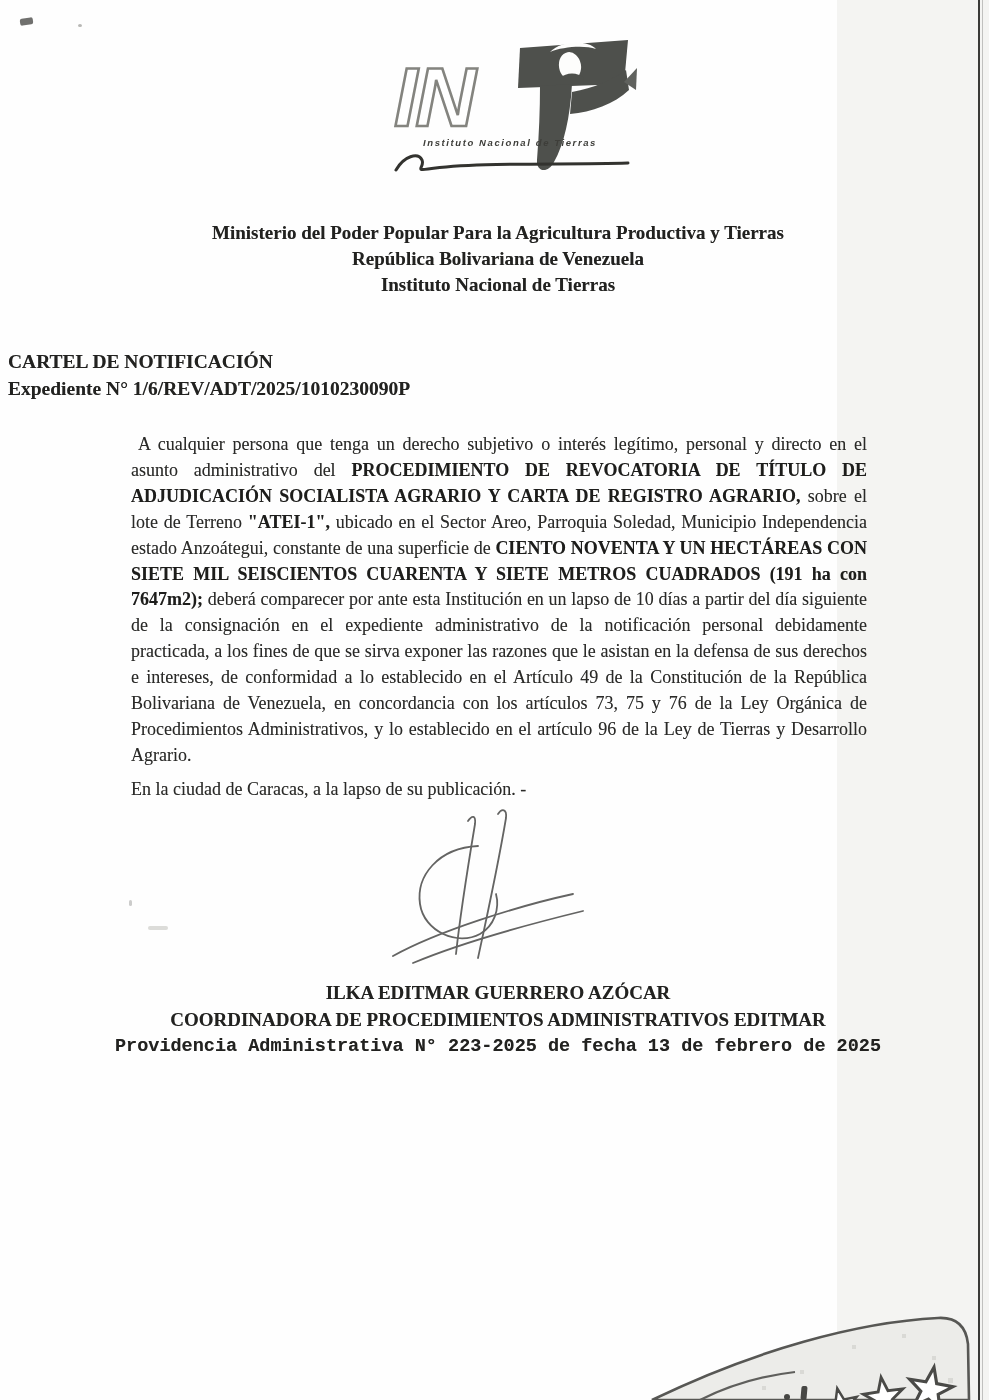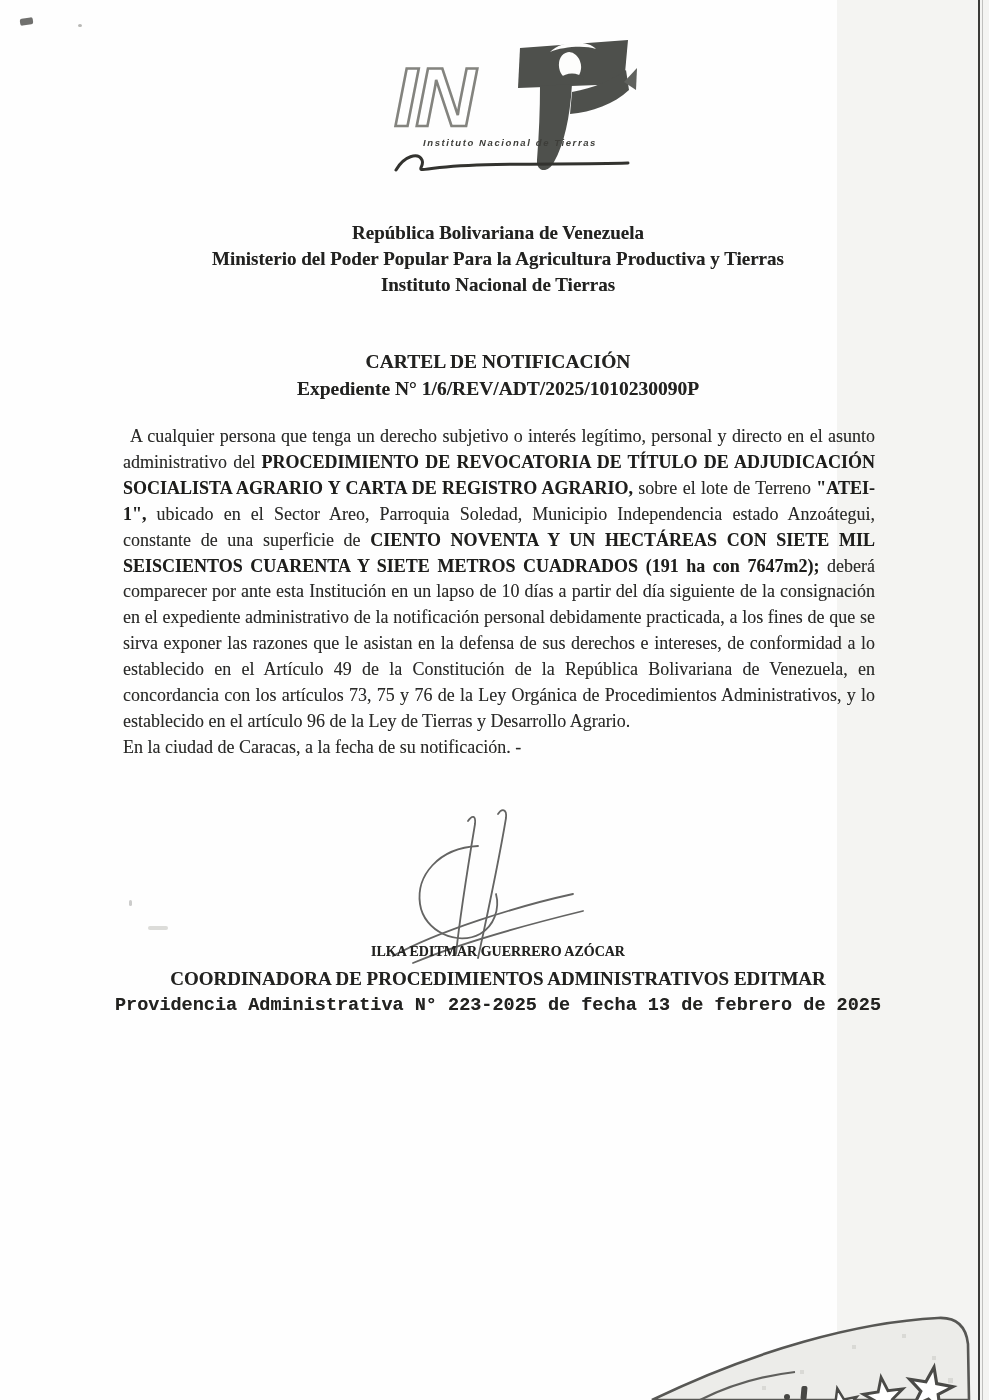--- a/index.html
+++ b/index.html
@@ -17,43 +17,43 @@
   .logo-wrap{position:absolute;left:388px;top:38px;width:250px;height:152px;}
   
   .header-block{
     position:absolute;left:8px;top:220px;width:980px;
     text-align:center;font-weight:bold;font-size:19px;line-height:26px;
     color:#222220;
     text-shadow:0 0 .5px rgba(40,40,40,.4);
   }
   .title-block{
     position:absolute;left:8px;top:348px;width:980px;
-    text-align:center;font-weight:bold;font-size:19.5px;line-height:27px;
+    font-weight:bold;font-size:19.5px;line-height:27px;
     color:#222220;
     text-shadow:0 0 .5px rgba(40,40,40,.4);
   }
   
   .body-block{
     position:absolute;left:123px;top:424px;width:752px;
     font-size:18px;line-height:25.9px;text-align:justify;
     color:#2a2a28;
     text-shadow:0 0 .5px rgba(40,40,40,.35);
   }
-  .body-block p{margin:0;}
+  .body-block p{margin:8px;}
   .body-block .indent{display:inline-block;width:7px;}
   .b{font-weight:bold;color:#1d1d1b;}
   .closing-line{text-align:left;}
   
   .sig-svg{position:absolute;left:368px;top:806px;pointer-events:none;}
   .signer-block{
     position:absolute;left:8px;top:938px;width:980px;
     text-align:center;font-weight:bold;color:#222220;
     text-shadow:0 0 .5px rgba(40,40,40,.4);
   }
-  .signer-name{font-size:14px;line-height:27px;}
+  .signer-name{font-size:19px;line-height:27px;margin-top:41px;}
   .signer-role{font-size:19px;line-height:27px;}
   .signer-prov{font-size:18.5px;line-height:27px;font-family:Liberation Mono, monospace;}
   
   .seal-svg{position:absolute;left:650px;top:1285px;}
   .edge-line{position:absolute;left:978px;top:0;width:2px;height:1400px;background:#3a3a38;}
   .edge-line-2{position:absolute;left:982px;top:0;width:1px;height:1400px;background:#a5a5a2;opacity:.65;}
   
   .speck{position:absolute;border-radius:2px;}
   .speck-1{left:20px;top:18px;width:13px;height:7px;background:#4c4c4a;transform:rotate(-8deg);opacity:.8;}
   .speck-2{left:78px;top:24px;width:4px;height:3px;background:#b8b8b5;border-radius:50%;}
@@ -88,33 +88,33 @@
         <path d="M236 44 L249 30 L248 52 Z" fill="#60625e"></path>
       </g>
 
       <text x="122" y="108" text-anchor="middle" font-family="Liberation Sans, sans-serif" font-size="9.5" font-weight="bold" font-style="italic" letter-spacing="1.6" fill="#3e3e3a">Instituto Nacional de Tierras</text>
 
       <path d="M8 132 C16 118 30 114 34 122 C37 129 26 133 40 131 C88 124 170 127 240 125" fill="none" stroke="#33332f" stroke-width="3" stroke-linecap="round"></path>
     </svg>
   </div>
 
   <div class="header-block">
+    <div>Ministerio del Poder Popular Para la Agricultura Productiva y Tierras</div>
     <div>República Bolivariana de Venezuela</div>
-    <div>Ministerio del Poder Popular Para la Agricultura Productiva y Tierras</div>
     <div>Instituto Nacional de Tierras</div>
   </div>
 
   <div class="title-block">
     <div>CARTEL DE NOTIFICACIÓN</div>
     <div>Expediente N° 1/6/REV/ADT/2025/1010230090P</div>
   </div>
 
   <div class="body-block">
     <p><span class="indent"></span><span>A cualquier persona que tenga un derecho subjetivo o interés legítimo, personal y directo en el asunto administrativo del </span><span class="b">PROCEDIMIENTO DE REVOCATORIA DE TÍTULO DE ADJUDICACIÓN SOCIALISTA AGRARIO Y CARTA DE REGISTRO AGRARIO,</span><span> sobre el lote de Terreno </span><span class="b">"ATEI-1",</span><span> ubicado en el Sector Areo, Parroquia Soledad, Municipio Independencia estado Anzoátegui, constante de una superficie de </span><span class="b">CIENTO NOVENTA Y UN HECTÁREAS CON SIETE MIL SEISCIENTOS CUARENTA Y SIETE METROS CUADRADOS (191 ha con 7647m2);</span><span> deberá comparecer por ante esta Institución en un lapso de 10 días a partir del día siguiente de la consignación en el expediente administrativo de la notificación personal debidamente practicada, a los fines de que se sirva exponer las razones que le asistan en la defensa de sus derechos e intereses, de conformidad a lo establecido en el Artículo 49 de la Constitución de la República Bolivariana de Venezuela, en concordancia con los artículos 73, 75 y 76 de la Ley Orgánica de Procedimientos Administrativos, y lo establecido en el artículo 96 de la Ley de Tierras y Desarrollo Agrario.</span></p>
-    <p class="closing-line">En la ciudad de Caracas, a la fecha de su notificación. -</p>
+    <p class="closing-line">En la ciudad de Caracas, a la lapso de su publicación. -</p>
   </div>
 
   <svg class="sig-svg" width="280" height="164" viewBox="0 0 280 164">
     <g fill="none" stroke="#4a4a48" stroke-width="1.8" stroke-linecap="round" opacity="0.85">
       <path d="M110 40 C70 42 48 70 52 98 C56 126 90 140 112 128 C126 120 132 103 128 88"></path>
       <path d="M100 15 C104 9 108 9 107 18 C100 60 92 110 88 148"></path>
       <path d="M130 8 C134 2 139 3 138 12 C130 60 118 115 110 152"></path>
       <path d="M25 150 C70 125 150 100 205 88"></path>
       <path d="M45 157 C95 136 170 116 215 105"></path>
     </g>

